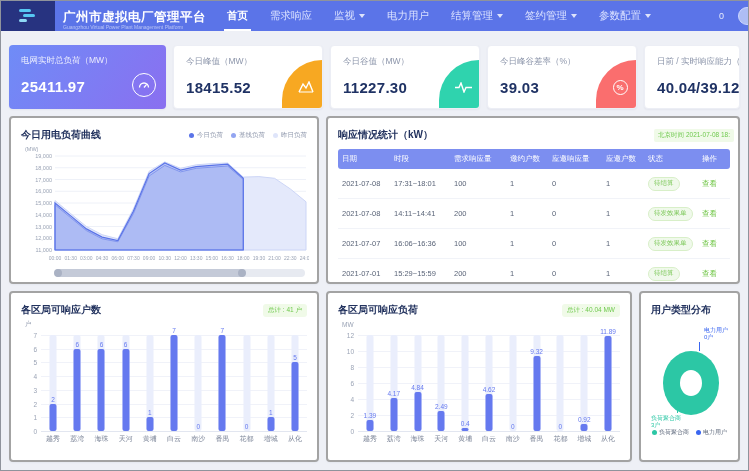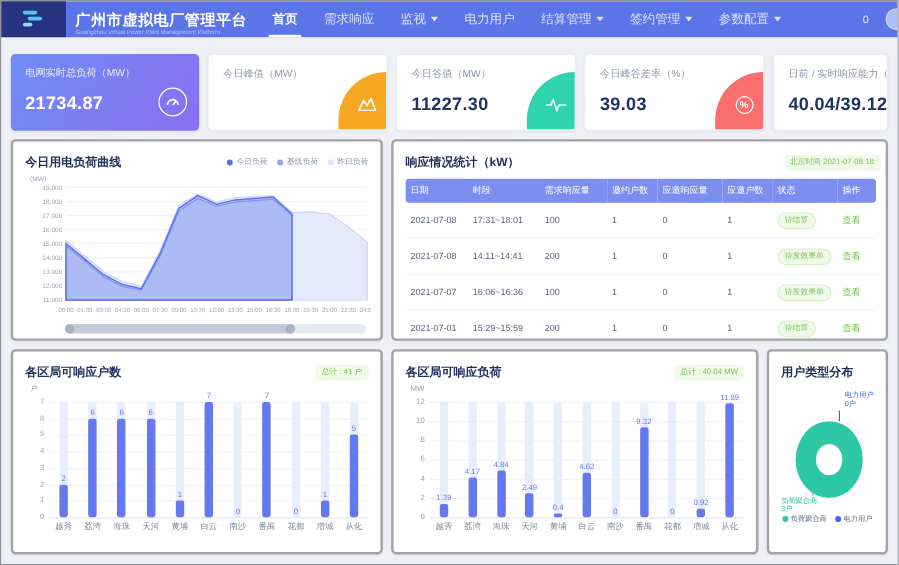--- a/index.html
+++ b/index.html
@@ -112,30 +112,31 @@
       </nav>
     <div class="nav-right">
       <span class="notif">0</span>
       <span class="avatar"></span>
     </div>
   </header>
 
   <section class="kpis">
     <div class="card grad">
       <div class="lbl">电网实时总负荷（MW）</div>
-      <div class="val">21734.87</div>
+      <div class="val">25411.97</div>
       <div class="gauge-wrap">
         <svg width="14" height="14" viewBox="0 0 14 14">
             <path d="M2.5 9.5a4.5 4.5 0 0 1 9 0" stroke="#fff" fill="none" stroke-width="1.3"></path>
             <line x1="7" y1="9.5" x2="9.6" y2="6.4" stroke="#fff" stroke-width="1.3"></line>
           </svg>
       </div>
     </div>
     <div class="card">
       <div class="lbl">今日峰值（MW）</div>
+      <div class="val">18415.52</div>
       <div class="corner orange">
         <svg width="16" height="12" viewBox="0 0 16 12">
             <polyline points="1,11 5,3 8,7 11,1 15,11" fill="none" stroke="#fff" stroke-width="1.4"></polyline>
             <line x1="1" y1="11" x2="15" y2="11" stroke="#fff" stroke-width="1.2"></line>
           </svg>
       </div>
     </div>
     <div class="card">
       <div class="lbl">今日谷值（MW）</div>
       <div class="val">11227.30</div>

